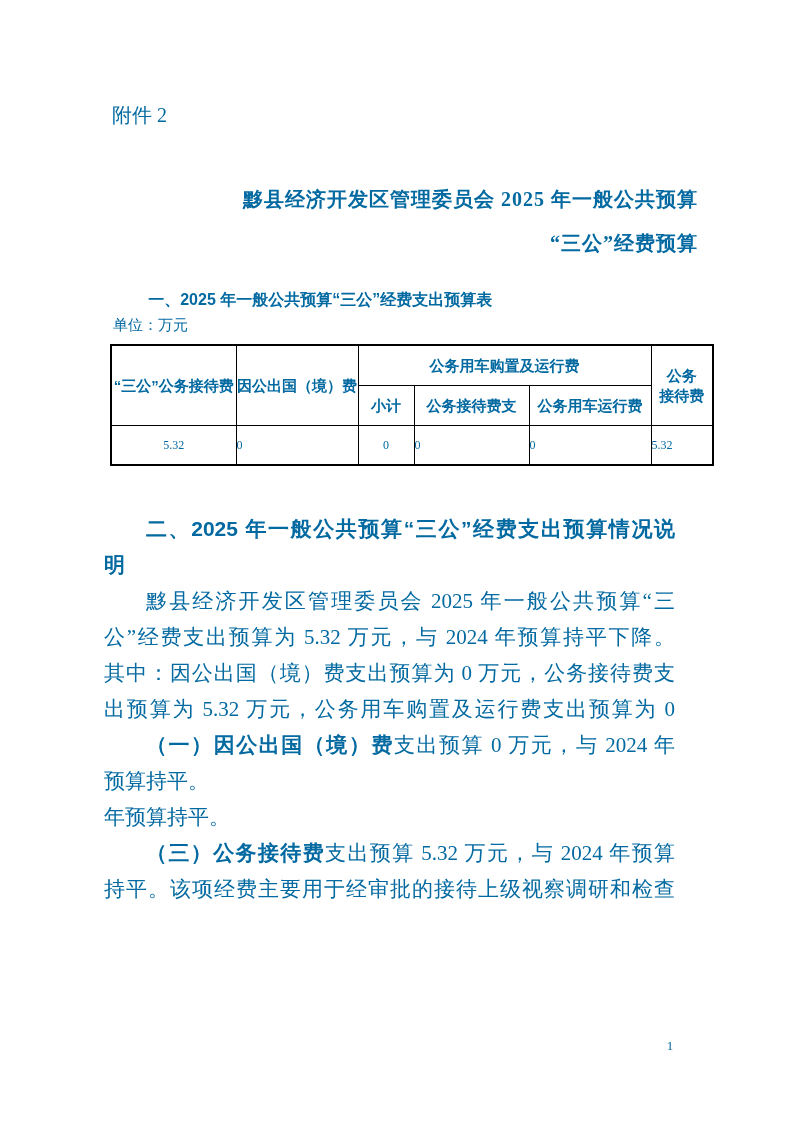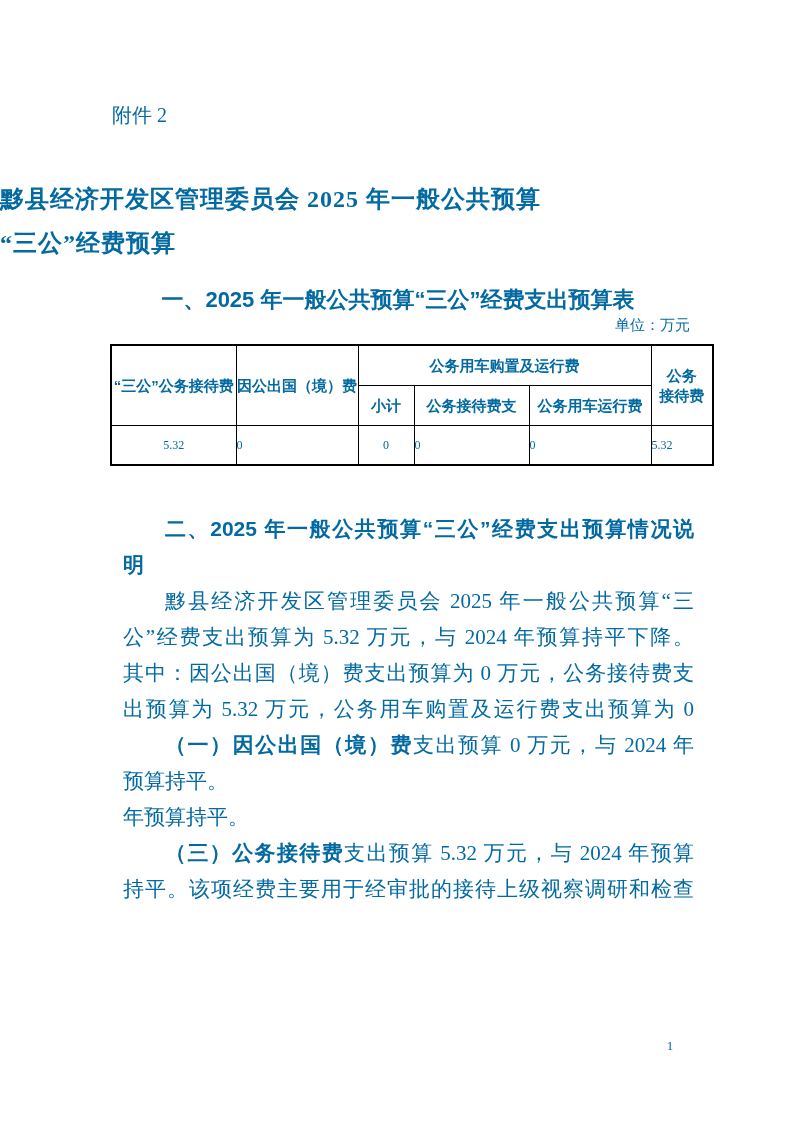--- a/index.html
+++ b/index.html
@@ -16,46 +16,46 @@
     position: absolute;
     left: 112px;
     top: 102px;
     font-size: 20px;
     line-height: 26px;
   }
   .title {
     position: absolute;
     left: 0;
     width: 698px;
-    text-align: left;
+    text-align: right;
     font-weight: bold;
-    font-size: 24px;
+    font-size: 20px;
     line-height: 30px;
     letter-spacing: 1px;
   }
   .t1 { top: 184px; }
   .t2 { top: 228px; }
   .h1 {
     position: absolute;
     left: 113px;
     top: 287px;
     width: 575px;
     font-family: "Liberation Sans", sans-serif;
     font-weight: bold;
-    font-size: 22px;
+    font-size: 16px;
     line-height: 26px;
     text-indent: 2.2em;
     white-space: nowrap;
   }
   .unit {
     position: absolute;
     left: 113px;
     top: 315px;
     width: 577px;
-    text-align: right;
+    text-align: left;
     font-size: 15px;
     line-height: 20px;
   }
   table.budget {
     position: absolute;
     left: 110px;
     top: 344px;
     width: 602px;
     border-collapse: collapse;
     table-layout: fixed;
@@ -80,21 +80,21 @@
   table.budget td {
     height: 38px;
     font-size: 12px;
     vertical-align: middle;
   }
   td.c { text-align: center; }
   td.l { text-align: left; padding-left: 8px; }
   td.l2 { text-align: left; padding-left: 5px; }
   .bodytext {
     position: absolute;
-    left: 123px;
+    left: 104px;
     top: 511px;
     width: 571px;
     font-size: 21px;
   }
   .line {
     height: 36px;
     line-height: 36px;
     white-space: nowrap;
   }
   .jl {

